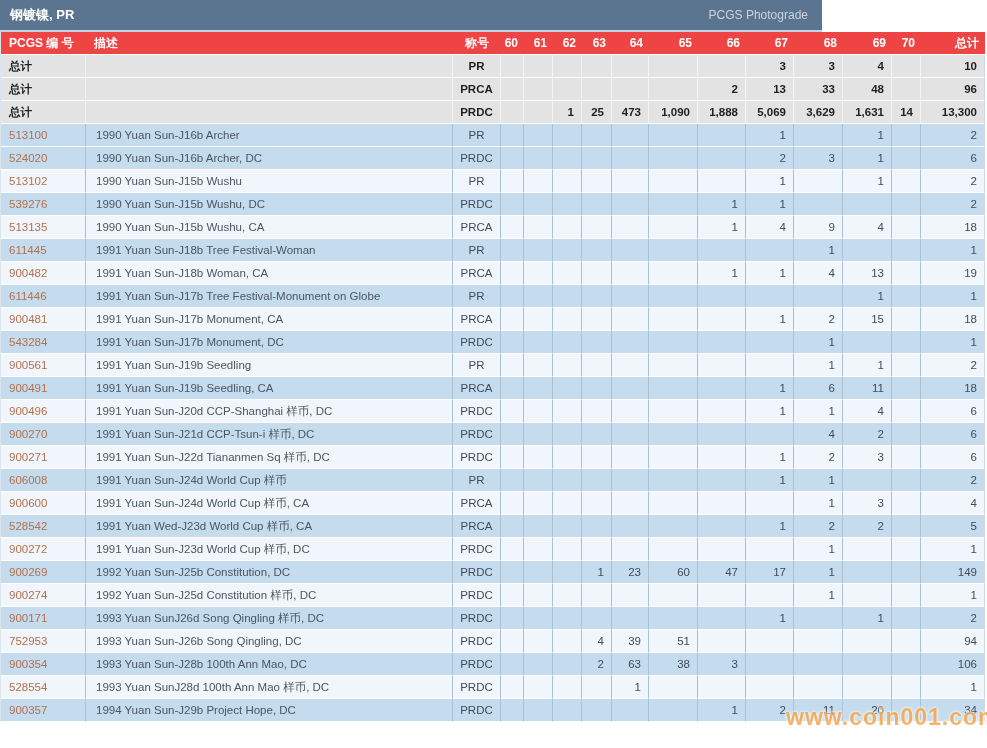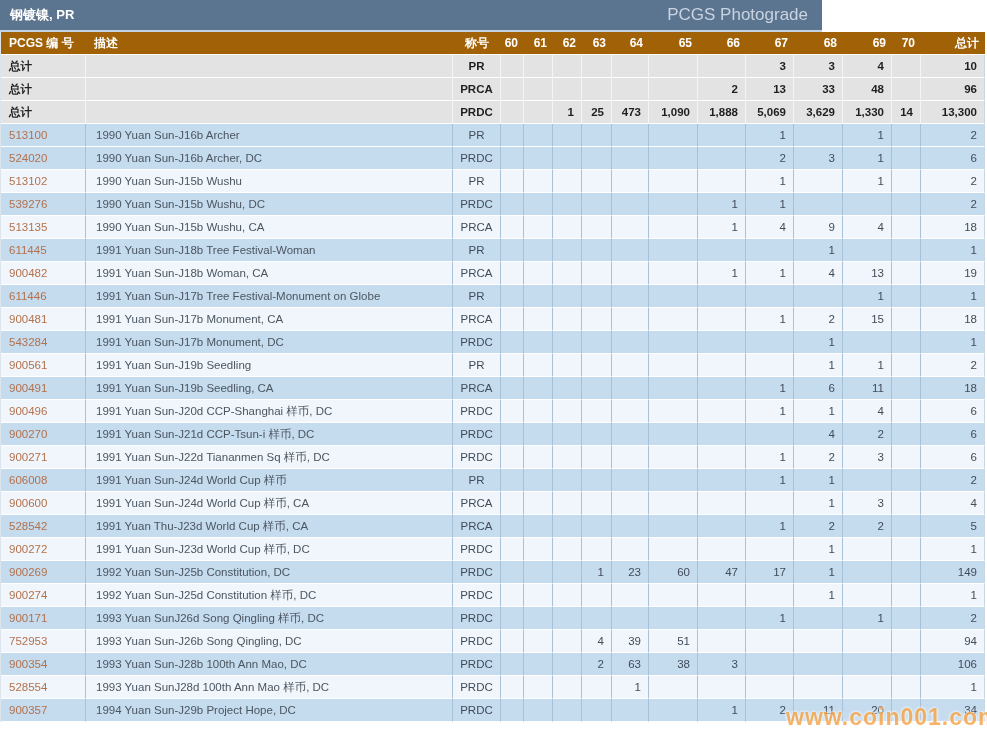--- a/index.html
+++ b/index.html
@@ -25,32 +25,32 @@
     padding: 0 14px 0 10px;
     box-sizing: border-box;
   }
   .title-bar .title {
     color: #ffffff;
     font-weight: bold;
     font-size: 13px;
   }
   .title-bar .right-label {
     color: #c9d4e0;
-    font-size: 17px;
+    font-size: 12px;
   }
   table.pop {
     width: 984px;
     border-collapse: separate;
     border-spacing: 0;
     table-layout: fixed;
     border-left: 1px solid #dde5ec;
   }
   thead th {
     height: 23px;
-    background: #a16207;
+    background: #ef4444;
     color: #ffffff;
     font-size: 12px;
     font-weight: bold;
     padding: 0;
     border-bottom: 1px solid #ffffff;
     box-sizing: border-box;
     white-space: nowrap;
     overflow: hidden;
   }
   th.h-left  { text-align: left;  padding-left: 8px; }
@@ -186,21 +186,21 @@
     <td class="c-desig">PRDC</td>
     <td class="c-num"></td>
     <td class="c-num"></td>
     <td class="c-num">1</td>
     <td class="c-num">25</td>
     <td class="c-num">473</td>
     <td class="c-num">1,090</td>
     <td class="c-num">1,888</td>
     <td class="c-num">5,069</td>
     <td class="c-num">3,629</td>
-    <td class="c-num">1,330</td>
+    <td class="c-num">1,631</td>
     <td class="c-num">14</td>
     <td class="c-num">13,300</td>
   </tr>
         <tr class="data blue">
     <td class="c-pcgs">513100</td>
     <td class="c-desc">1990 Yuan Sun-J16b Archer</td>
     <td class="c-desig">PR</td>
     <td class="c-num"></td>
     <td class="c-num"></td>
     <td class="c-num"></td>
@@ -481,21 +481,21 @@
     <td class="c-num"></td>
     <td class="c-num"></td>
     <td class="c-num"></td>
     <td class="c-num">1</td>
     <td class="c-num">3</td>
     <td class="c-num"></td>
     <td class="c-num">4</td>
   </tr>
         <tr class="data blue">
     <td class="c-pcgs">528542</td>
-    <td class="c-desc">1991 Yuan Thu-J23d World Cup 样币, CA</td>
+    <td class="c-desc">1991 Yuan Wed-J23d World Cup 样币, CA</td>
     <td class="c-desig">PRCA</td>
     <td class="c-num"></td>
     <td class="c-num"></td>
     <td class="c-num"></td>
     <td class="c-num"></td>
     <td class="c-num"></td>
     <td class="c-num"></td>
     <td class="c-num"></td>
     <td class="c-num">1</td>
     <td class="c-num">2</td>

